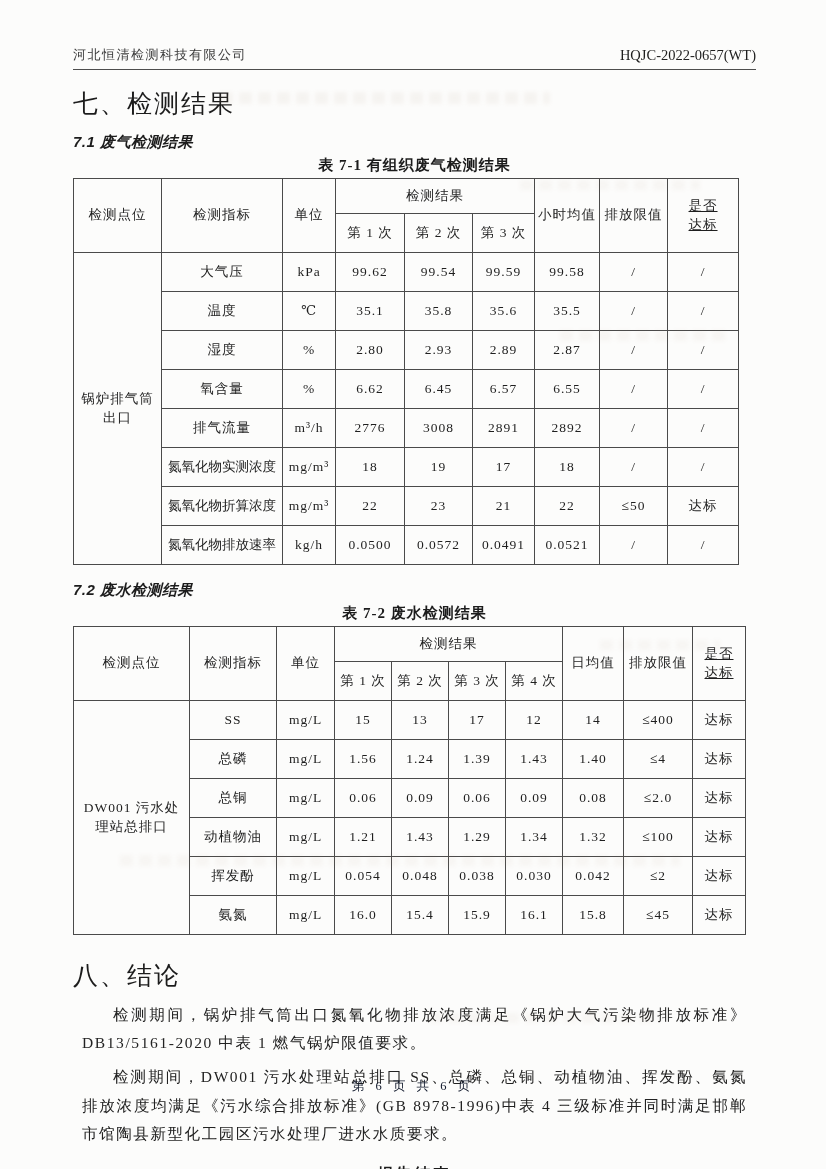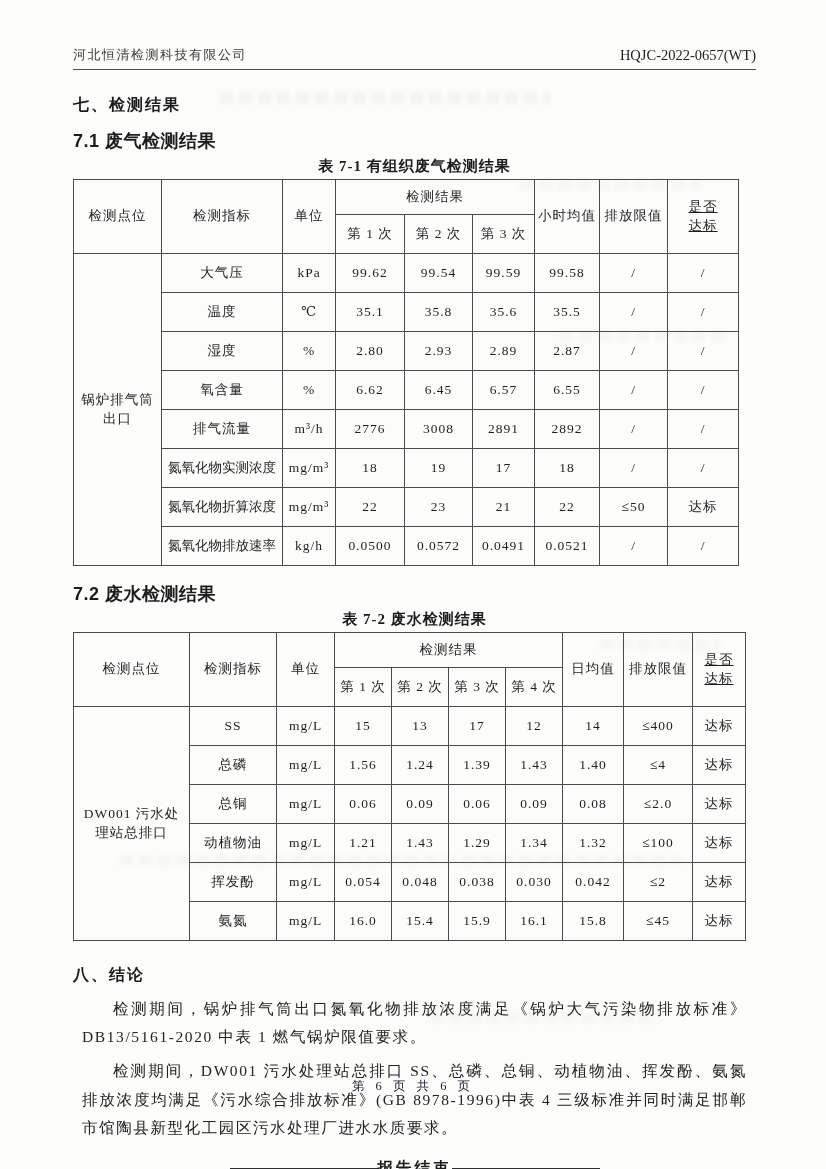--- a/index.html
+++ b/index.html
@@ -29,27 +29,27 @@
   .doc-header{
     display:flex;justify-content:space-between;align-items:flex-end;
     border-bottom:1.6px solid #4d4d4d;
     padding-bottom:5px;
   }
   .company{font-size:13px;letter-spacing:1.5px;color:#3a3a3a;}
   .report-no{font-size:14.5px;color:#1f1f1f;}
 
   h1.sec{
     font-family:"Liberation Sans","DejaVu Sans",sans-serif;
-    font-size:16px;font-weight:bold;letter-spacing:2px;
-    margin:25px 0 0 0;color:#1c1c1c;
+    font-size:25px;font-weight:normal;letter-spacing:2px;
+    margin:17px 0 0 0;color:#1c1c1c;
   }
   h2.sub{
     font-family:"Liberation Sans","DejaVu Sans",sans-serif;
-    font-size:18px;font-weight:bold;letter-spacing:.5px;
-    margin:13px 0 0 0;color:#1c1c1c;
+    font-size:15px;font-weight:bold;letter-spacing:.5px;
+    margin:13px 0 0 0;color:#1c1c1c;font-style:italic;
   }
   .tbl-caption{
     text-align:center;font-size:15px;font-weight:bold;
     letter-spacing:1px;margin:4px 0 3px 0;color:#1c1c1c;
   }
   table.rpt{
     border-collapse:collapse;table-layout:fixed;
     font-size:13.5px;color:#1f1f1f;
   }
   table.rpt th,table.rpt td{

